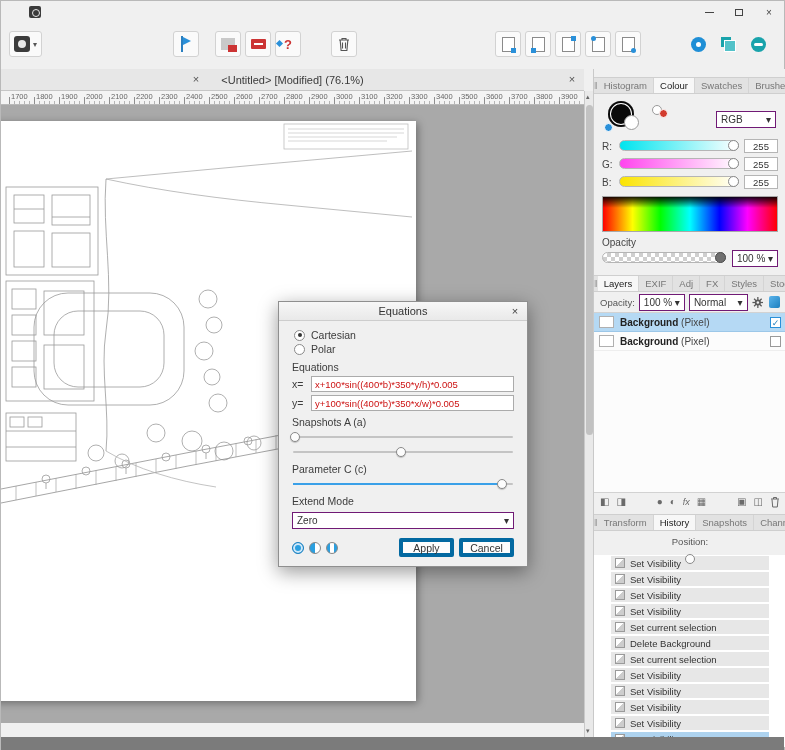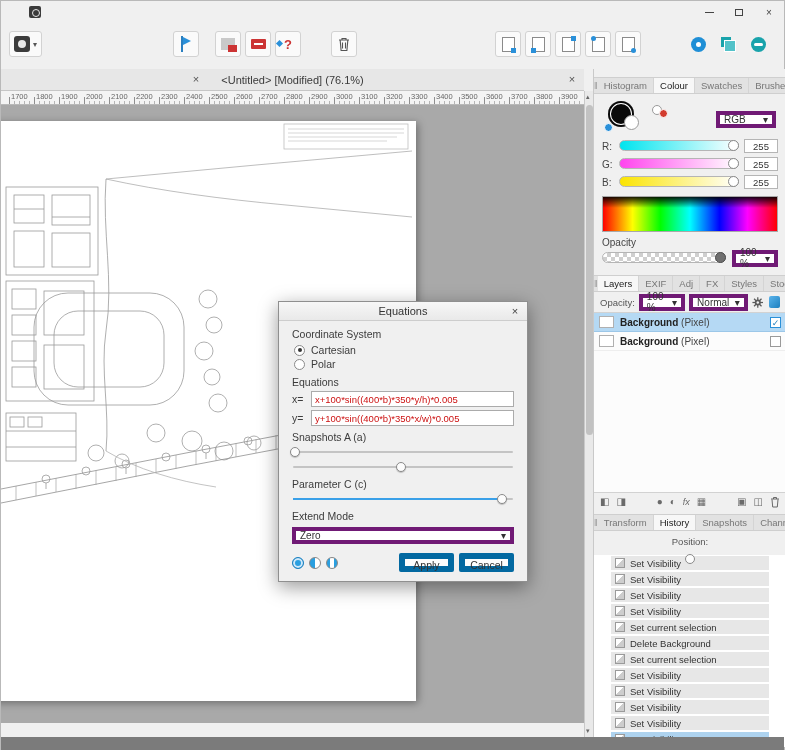--- a/index.html
+++ b/index.html
@@ -73,28 +73,28 @@
   .radio-row { display:flex; align-items:center; gap:6px; height:14px; margin-left:2px; font-size:10.5px; color:#3c3c3c; }
   .rb { width:11px; height:11px; border:1px solid #8a8a8a; border-radius:50%; background:#fff; position:relative; }
   .rb.checked::after { content:""; position:absolute; left:2.5px; top:2.5px; width:4px; height:4px; background:#333; border-radius:50%; }
   .eq-row { display:flex; align-items:center; gap:4px; margin:3px 0; }
   .eq-row .eq-lbl { width:15px; font-size:10.5px; color:#3c3c3c; }
   .eq-row input { flex:1; height:16px; border:1px solid #ababab; background:#fff; font-family:"Liberation Sans","DejaVu Sans",sans-serif; font-size:9.5px; color:#cc1111; padding:0 3px; }
   .slider { position:relative; height:12px; margin:2px 1px 3px; }
   .slider::before { content:""; position:absolute; left:0; right:0; top:5px; height:2px; background:#c4c4c4; border-radius:1px; }
   .slider .fill { position:absolute; left:0; top:5px; height:2px; width:var(--pct,0%); background:#3aa0e8; }
   .slider .knob { position:absolute; top:1px; left:calc(var(--pct,0%) - 5px); width:10px; height:10px; background:#fcfcfc; border:1px solid #8a8a8a; border-radius:50%; box-shadow:0 1px 1px rgba(0,0,0,.2); }
-  .sel { display:inline-flex; align-items:center; justify-content:space-between; background:#fff; border:4px solid #701a75; height:17px; padding:0 4px; font-size:10px; color:#333; }
+  .sel { display:inline-flex; align-items:center; justify-content:space-between; background:#fff; border:1px solid #701a75; height:17px; padding:0 4px; font-size:10px; color:#333; }
   .sel.full { width:100%; margin-top:2px; }
   .dlg-footer { display:flex; align-items:center; margin-top:9px; gap:5px; }
   .mini { width:12px; height:12px; border-radius:50%; border:1px solid #888; }
   .mini.a { background:#2a9fe0; border-color:#1d7fbe; box-shadow:inset 0 0 0 2px #cfe8f9; }
   .mini.b { background:linear-gradient(90deg,#2a9fe0 50%,#fff 50%); }
   .mini.c { background:linear-gradient(90deg,#2a9fe0 34%,#fff 34% 66%,#2a9fe0 66%); }
-  .dlg-btn { width:55px; height:19px; background:#fdfdfd; border:6px solid #0369a1; border-radius:2px; font-size:10.5px; color:#333; font-family:inherit; }
+  .dlg-btn { width:55px; height:19px; background:#fdfdfd; border:4px solid #0369a1; border-radius:2px; font-size:10.5px; color:#333; font-family:inherit; }
   .dlg-btn.apply { margin-left:auto; }
 
   
   .right-panel { position:absolute; left:592px; top:68px; width:193px; height:668px; background:#f0f0f0; border-left:1px solid #c9c9c9; padding-top:8px; }
   .ptabbar { height:17px; background:#e2e2e2; border-top:1px solid #cfcfcf; border-bottom:1px solid #cfcfcf; display:flex; align-items:stretch; overflow:hidden; }
   .grip { width:10px; display:flex; align-items:center; justify-content:center; color:#9a9a9a; font-size:9px; }
   .ptab { padding:0 6px; font-size:9.5px; color:#777; display:flex; align-items:center; border-right:1px solid #d4d4d4; white-space:nowrap; }
   .ptab.active { background:#f7f7f7; color:#222; }
 
   .colour-content { padding:5px 8px 6px; }
@@ -339,21 +339,20 @@
           </g>
         </svg>
       </div>
 
       <div class="dialog">
         <div class="dlg-title">
           <span>Equations</span>
           <span class="dlg-close">×</span>
         </div>
         <div class="dlg-body">
-          <div class="dlg-lbl" style="margin-top:0">Coordinate System</div>
           <div class="radio-row">
             <span class="rb checked"></span>
             <span>Cartesian</span>
           </div>
           <div class="radio-row">
             <span class="rb"></span>
             <span>Polar</span>
           </div>
           <div class="dlg-lbl">Equations</div>
           <div class="eq-row">

